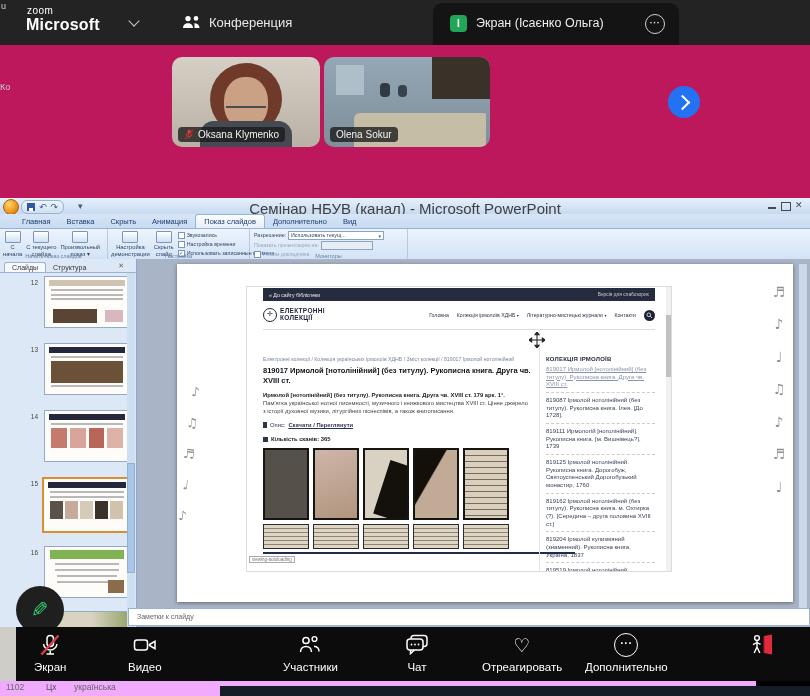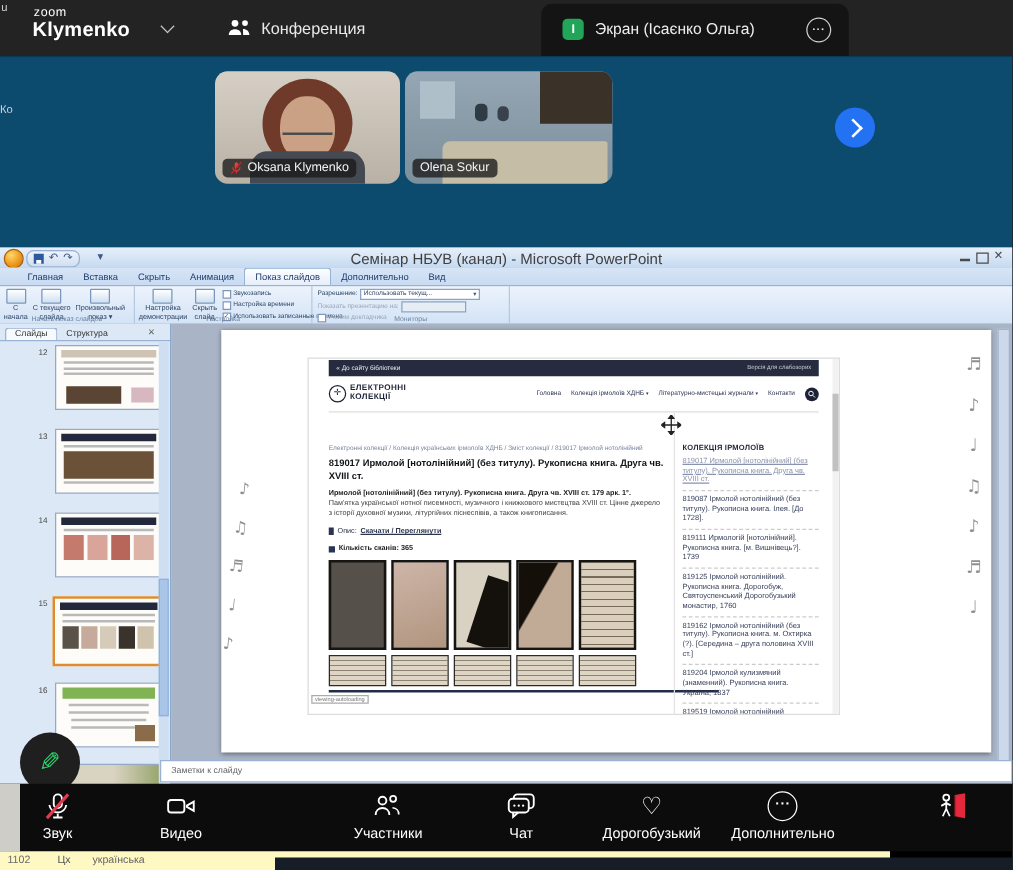--- a/index.html
+++ b/index.html
@@ -14,41 +14,41 @@
   .chev.down{transform:rotate(225deg);}
   .chev.right{transform:rotate(135deg);border-color:#fff;}
   .conf-label{left:209px;top:15px;font-size:13px;color:#e8e8e8;}
   .screen-tab{left:433px;top:3px;width:246px;height:42px;background:#141414;border-radius:9px 9px 0 0;}
   .share-badge{left:450px;top:14px;width:17px;height:17px;background:#23a559;border-radius:4px;
                color:#fff;font-size:10px;font-weight:bold;text-align:center;line-height:17px;}
   .circ-ellipsis{width:18px;height:18px;border:1.5px solid #cfcfcf;border-radius:50%;
                  color:#e8e8e8;font-size:9px;font-weight:bold;text-align:center;line-height:16px;letter-spacing:.5px;}
   .frag{color:#cfcfcf;font-size:9px;}
   
-  .strip{left:0;top:45px;width:810px;height:153px;background:#0c4a6e;}
+  .strip{left:0;top:45px;width:810px;height:153px;background:#be185d;}
   .tile{top:12px;height:90px;border-radius:10px;overflow:hidden;}
   .name-pill{position:absolute;left:6px;bottom:5px;background:rgba(25,25,25,.78);border-radius:4px;
              padding:2px 6px;display:flex;align-items:center;gap:4px;}
   .name-pill span{color:#f2f2f2;font-size:10px;white-space:nowrap;}
   .t1{left:172px;width:148px;background:linear-gradient(180deg,#d6cfc5,#b9b1a5);}
   .t2{left:324px;width:166px;background:linear-gradient(180deg,#95a7b4,#7e8f9c);}
   .t3{left:492px;width:156px;background:#141110;border:2.5px solid #31d96c;}
   .next-btn{left:668px;top:41px;width:32px;height:32px;border-radius:50%;background:#2472f4;
             display:flex;align-items:center;justify-content:center;}
   
   .ppt{left:0;top:198px;width:810px;height:429px;background:#bfcfe4;}
   .ppt-title{left:0;top:0;width:810px;height:16px;background:linear-gradient(#e7f0fb,#c6daf1);border-bottom:1px solid #a9c0dd;}
   .orb{left:3px;top:1px;width:14px;height:14px;border-radius:50%;
        background:radial-gradient(circle at 35% 30%,#ffd869,#ef9a20 55%,#c86f10);border:1px solid #a85f10;}
   .qat{left:21px;top:2px;height:12px;background:linear-gradient(#eef4fb,#cfdff2);border:1px solid #9ab2d4;border-radius:6px;
        display:flex;align-items:center;gap:4px;padding:0 5px;}
   .floppy{width:8px;height:8px;background:#2d5a9e;position:relative;}
   .floppy:after{content:"";position:absolute;left:2px;bottom:0;width:4px;height:3px;background:#fff;}
   .qat-glyph{font-size:9px;color:#3c5a86;line-height:10px;font-family:"DejaVu Sans",sans-serif;}
-  .ppt-title-text{left:0;top:2px;width:810px;text-align:center;font-size:12px;color:#3f3f3f;}
+  .ppt-title-text{left:0;top:2px;width:810px;text-align:center;font-size:15px;color:#3f3f3f;}
   .win-min{left:768px;top:9px;width:8px;height:2px;background:#4a4a4a;}
   .win-max{left:781px;top:4px;width:8px;height:7px;border:1.2px solid #4a4a4a;}
   .win-close{left:795px;top:2px;font-size:9px;color:#4a4a4a;font-family:"DejaVu Sans",sans-serif;}
   .ribbon-tabs{left:0;top:16px;width:810px;height:15px;background:linear-gradient(#d7e5f6,#c8dbf2);
                display:flex;align-items:flex-end;padding-left:14px;box-sizing:border-box;border-bottom:1px solid #96b3d7;}
   .rtab{font-size:7.5px;color:#1e3c6e;padding:2px 8px 2px;white-space:nowrap;}
   .rtab.active{background:linear-gradient(#fdfeff,#e6eefa);border:1px solid #96b3d7;border-bottom:none;border-radius:3px 3px 0 0;}
   .ribbon{left:0;top:31px;width:810px;height:30px;background:linear-gradient(#ecf3fc,#d3e3f6);
           border-bottom:1px solid #8ba8cc;display:flex;}
   .rgroup{position:relative;height:30px;border-right:1px solid #b5c9e2;box-sizing:border-box;}
@@ -125,33 +125,33 @@
   
   .ztoolbar{left:0;top:627px;width:810px;height:54px;background:#0c0c0c;}
   .zctrl{position:absolute;top:5px;display:flex;flex-direction:column;align-items:center;}
   .zctrl .zlabel{margin-top:3px;font-size:11.5px;color:#fff;white-space:nowrap;}
   .zicon{height:26px;display:flex;align-items:center;justify-content:center;}
   .more-circ{width:22px;height:22px;border:1.6px solid #fff;border-radius:50%;color:#fff;
              font-size:11px;font-weight:bold;text-align:center;line-height:19px;letter-spacing:.5px;}
   .heart{color:#fff;font-size:19px;font-family:"DejaVu Sans",sans-serif;line-height:22px;}
   .lstrip{left:0;top:627px;width:16px;height:54px;background:#cfcdc8;}
   
-  .osbar{left:0;top:681px;width:712px;height:15px;background:#fef9c3;}
+  .osbar{left:0;top:681px;width:712px;height:15px;background:#f0abfc;padding-left:44px;}
   .osbar span{position:absolute;top:1px;font-size:8.5px;color:#6b6b6b;}
   .osdark{position:absolute;left:220px;top:5px;width:590px;height:10px;background:#161d26;}
 </style>
 </head>
 <body>
 
 <div class="screen">
 
   <div class="abs topbar">
     <span class="abs frag" style="left:1px;top:1px;">u</span>
     <div class="abs logo-top">zoom</div>
-    <div class="abs logo-main">Klymenko</div>
+    <div class="abs logo-main">Microsoft</div>
     <span class="abs chev down" style="left:130px;top:17px;"></span>
     <svg class="abs" style="left:182px;top:15px;" width="19" height="14" viewBox="0 0 19 14">
       <circle cx="6" cy="3.6" r="2.7" fill="#fff"></circle>
         <path d="M1 13c0-3 2.2-4.7 5-4.7s5 1.7 5 4.7z" fill="#fff"></path>
       <circle cx="14" cy="3.4" r="2.3" fill="#fff"></circle>
         <path d="M12.4 8.2c2.9 0 5 1.8 5.1 4.8h-5z" fill="#fff"></path>
     </svg>
     <div class="abs conf-label">Конференция</div>
     <div class="abs screen-tab">
       <div class="abs share-badge" style="left:17px;top:12px;">I</div>
@@ -469,21 +469,21 @@
     <div class="zctrl" style="left:34px;">
       <div class="zicon">
         <svg width="24" height="24" viewBox="0 0 24 24">
           <rect x="9" y="2.5" width="6.5" height="11" rx="3.2" stroke="#fff" stroke-width="1.5" fill="none"></rect>
           <path d="M5.5 11a6.8 6.8 0 0 0 13.5 0" stroke="#fff" stroke-width="1.5" fill="none"></path>
           <line x1="12.2" y1="18" x2="12.2" y2="21" stroke="#fff" stroke-width="1.5"></line>
           <line x1="8.5" y1="21" x2="16" y2="21" stroke="#fff" stroke-width="1.5"></line>
           <line x1="3.5" y1="21.5" x2="20.5" y2="2.5" stroke="#e23b4d" stroke-width="2.4"></line>
         </svg>
       </div>
-      <div class="zlabel">Звук</div>
+      <div class="zlabel">Экран</div>
     </div>
 
     <div class="zctrl" style="left:128px;">
       <div class="zicon">
         <svg width="26" height="22" viewBox="0 0 26 22">
           <rect x="2.5" y="6" width="13" height="10" rx="2.5" stroke="#fff" stroke-width="1.5" fill="none"></rect>
           <path d="M17.5 10.5l5.5-3.2v7.4l-5.5-3.2z" stroke="#fff" stroke-width="1.5" fill="none"></path>
         </svg>
       </div>
       <div class="zlabel">Видео</div>
@@ -512,21 +512,21 @@
             <circle cx="14.5" cy="11.5" r="0.9" fill="#fff"></circle>
         </svg>
       </div>
       <div class="zlabel">Чат</div>
     </div>
 
     <div class="zctrl" style="left:482px;">
       <div class="zicon">
           <span class="heart">♡</span>
         </div>
-      <div class="zlabel">Дорогобузький</div>
+      <div class="zlabel">Отреагировать</div>
     </div>
 
     <div class="zctrl" style="left:585px;">
       <div class="zicon">
           <span class="more-circ">···</span>
         </div>
       <div class="zlabel">Дополнительно</div>
     </div>
 
     <div class="zctrl" style="left:745px;gap:38px;">

